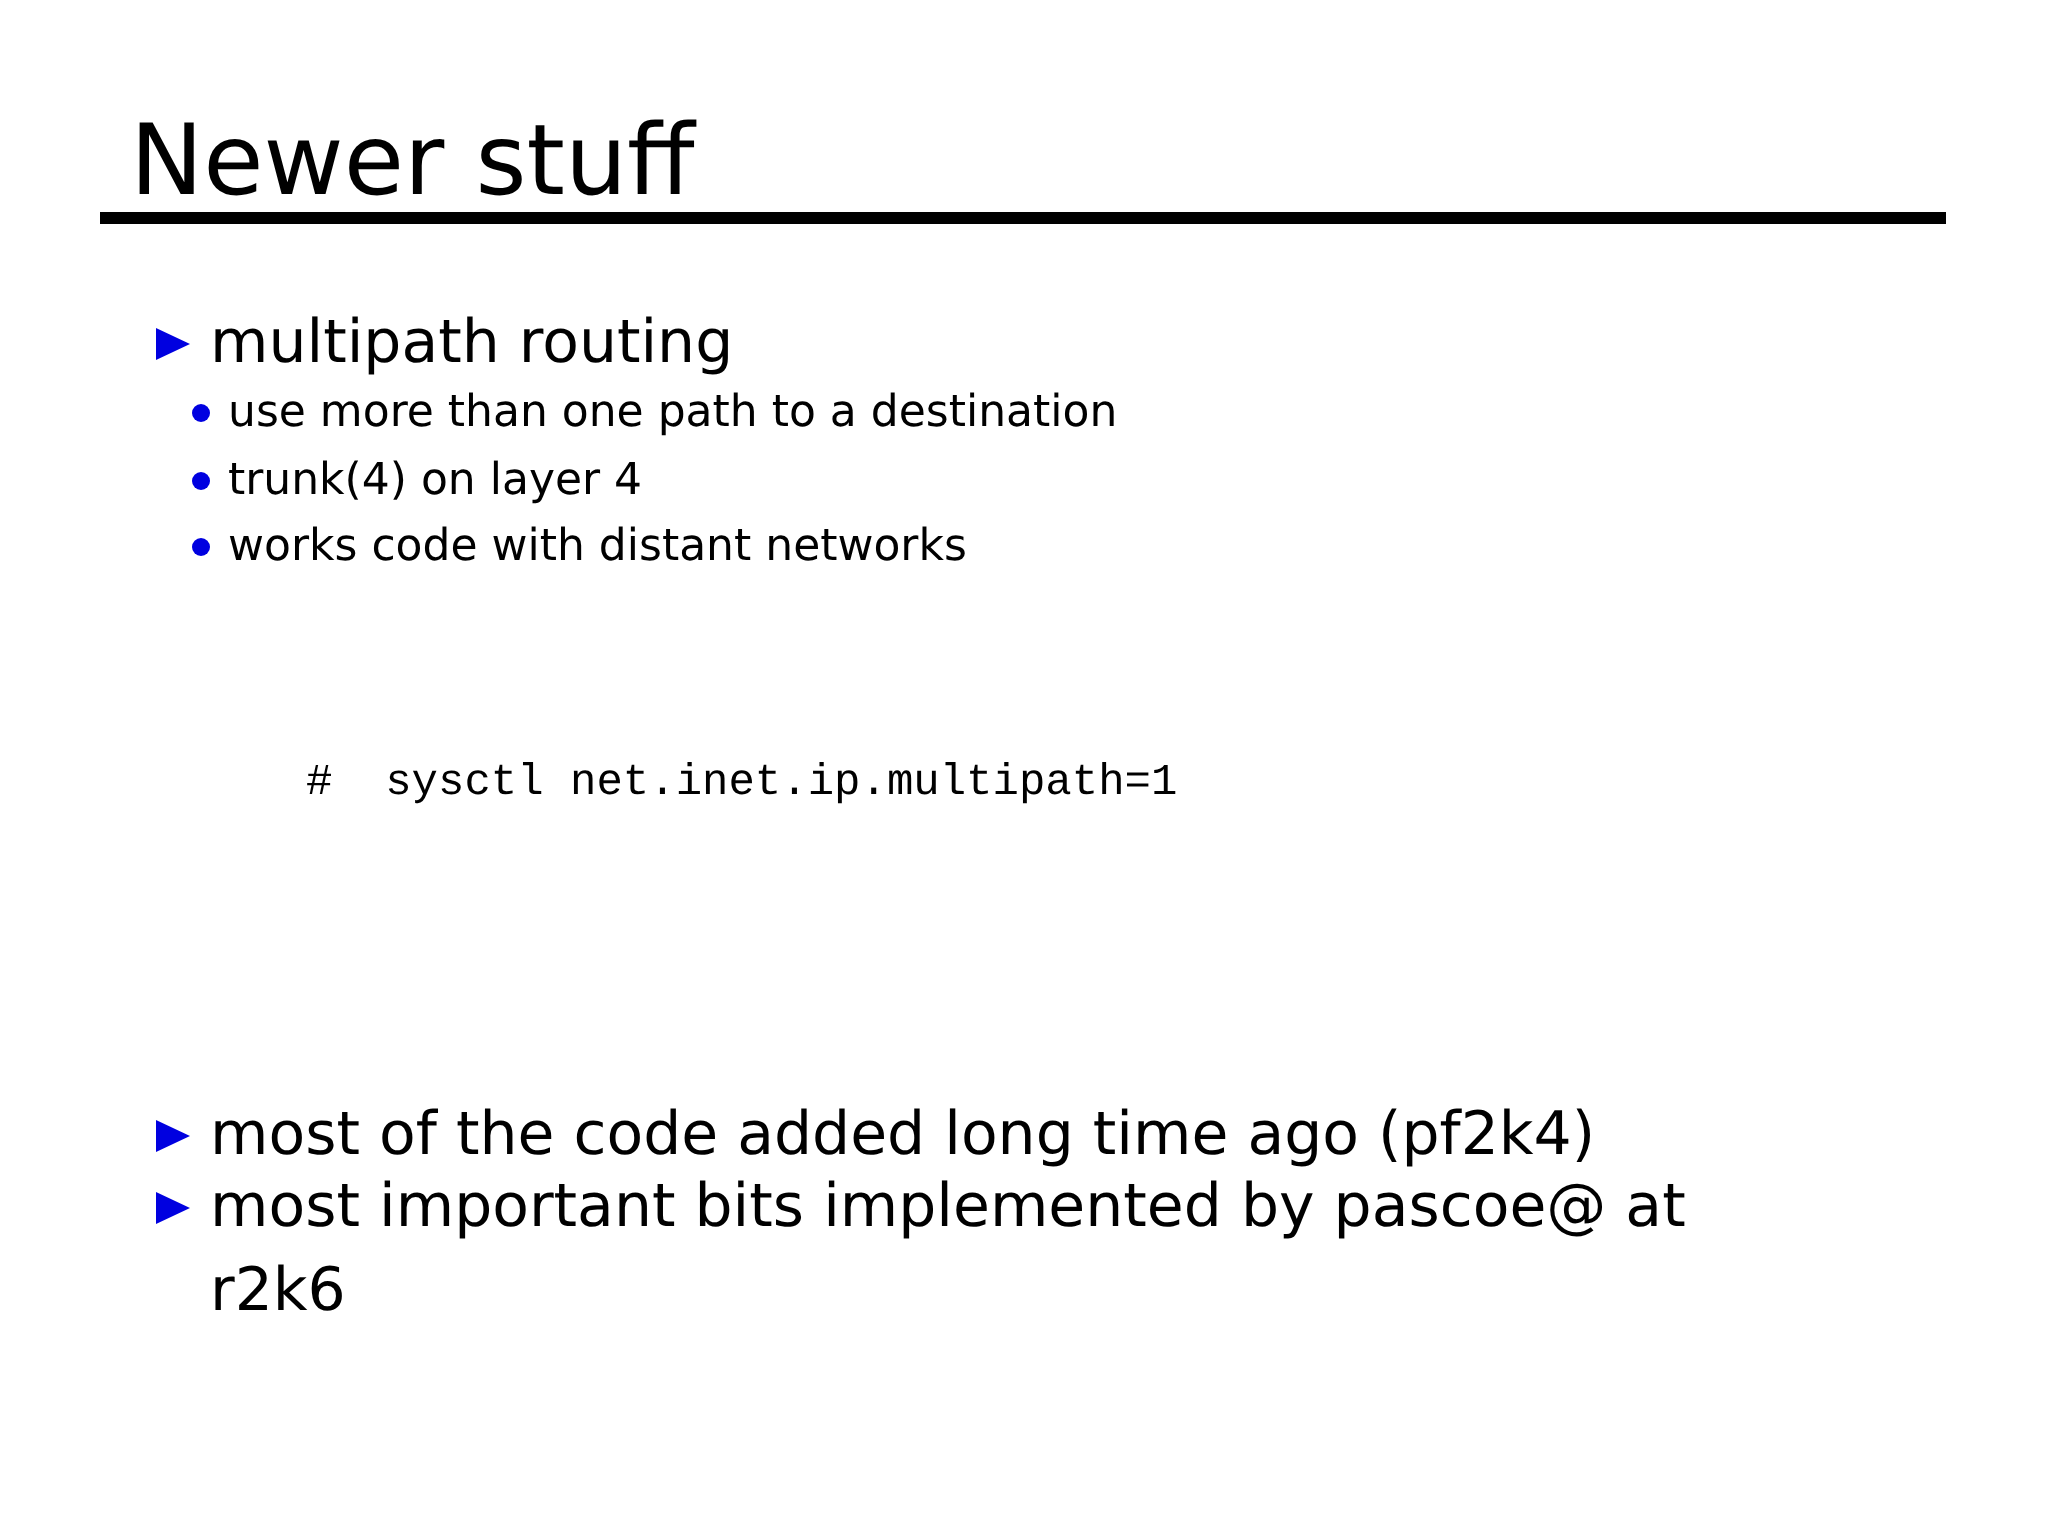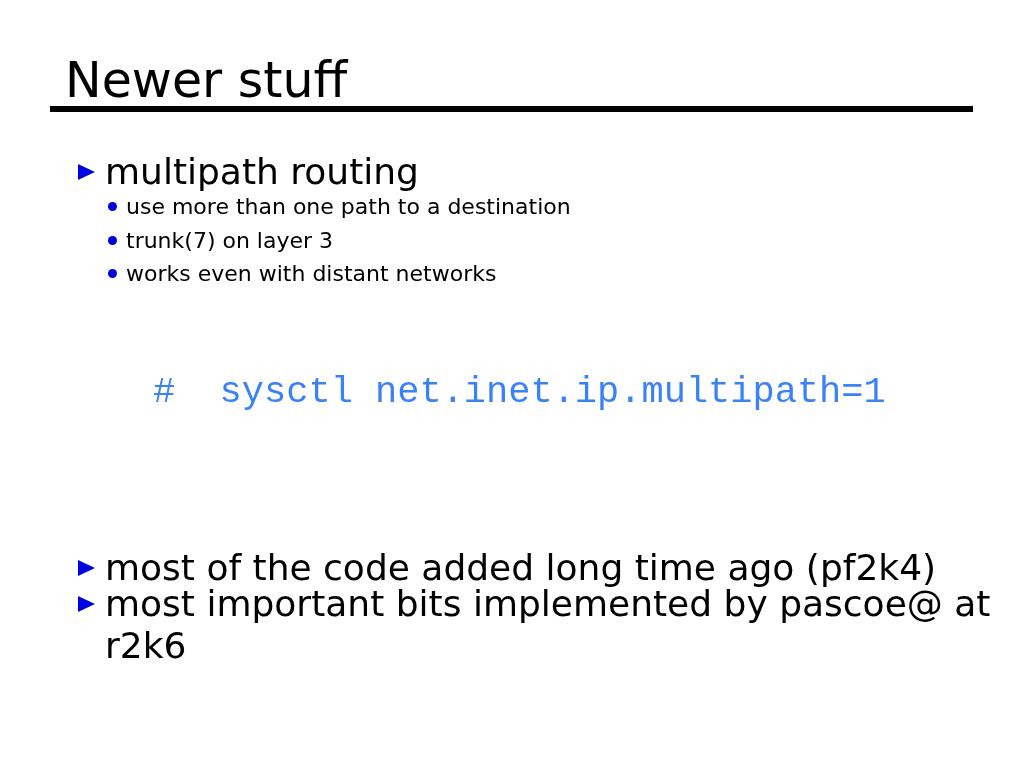--- a/index.html
+++ b/index.html
@@ -28,37 +28,37 @@
     position: absolute;
     left: 50px;
     top: 106px;
     width: 923px;
     height: 6px;
     background: var(--rule, #000000);
   }
   .bullet {
     position: absolute;
     left: 105px;
-    font-size: 36px;
+    font-size: 30px;
     line-height: 42px;
     white-space: nowrap;
   }
   .tri {
     position: absolute;
     left: -27px;
     top: 13px;
     width: 0;
     height: 0;
     border-top: 8px solid transparent;
     border-bottom: 8px solid transparent;
     border-left: 17px solid var(--blue, #0000e0);
   }
   .subs {
     position: absolute;
-    left: 126px;
+    left: 114px;
     top: 190px;
     font-size: 22px;
     line-height: 33.5px;
   }
   .subline {
     position: relative;
     white-space: nowrap;
   }
   .dot {
     position: absolute;
@@ -67,23 +67,23 @@
     width: 9px;
     height: 9px;
     border-radius: 50%;
     background: var(--blue, #0000e0);
   }
   .code {
     position: absolute;
     left: 153px;
     top: 371px;
     font-family: "Liberation Mono", "DejaVu Sans Mono", monospace;
-    font-size: 37px;
+    font-size: 22px;
     line-height: 42px;
-    color: #3b82f6;
+    color: #000000;
     white-space: pre;
   }
   .b1 { top: 151px; }
   .b2 { top: 335px; }
   .b3 { top: 511px; margin-top: 36px; }
   .b4 { top: 583px; }
   .b4 .line { white-space: nowrap; }
 </style>
 </head>
 <body>
@@ -98,25 +98,25 @@
     <span>multipath routing</span>
   </div>
 
   <div class="subs">
     <div class="subline">
       <span class="dot"></span>
       <span>use more than one path to a destination</span>
     </div>
     <div class="subline">
       <span class="dot"></span>
-      <span>trunk(7) on layer 3</span>
+      <span>trunk(4) on layer 4</span>
     </div>
     <div class="subline">
       <span class="dot"></span>
-      <span>works even with distant networks</span>
+      <span>works code with distant networks</span>
     </div>
   </div>
 
 
   <div class="code">#  sysctl net.inet.ip.multipath=1</div>
 
   <div class="bullet b3">
     <span class="tri"></span>
     <span>most of the code added long time ago (pf2k4)</span>
   </div>

